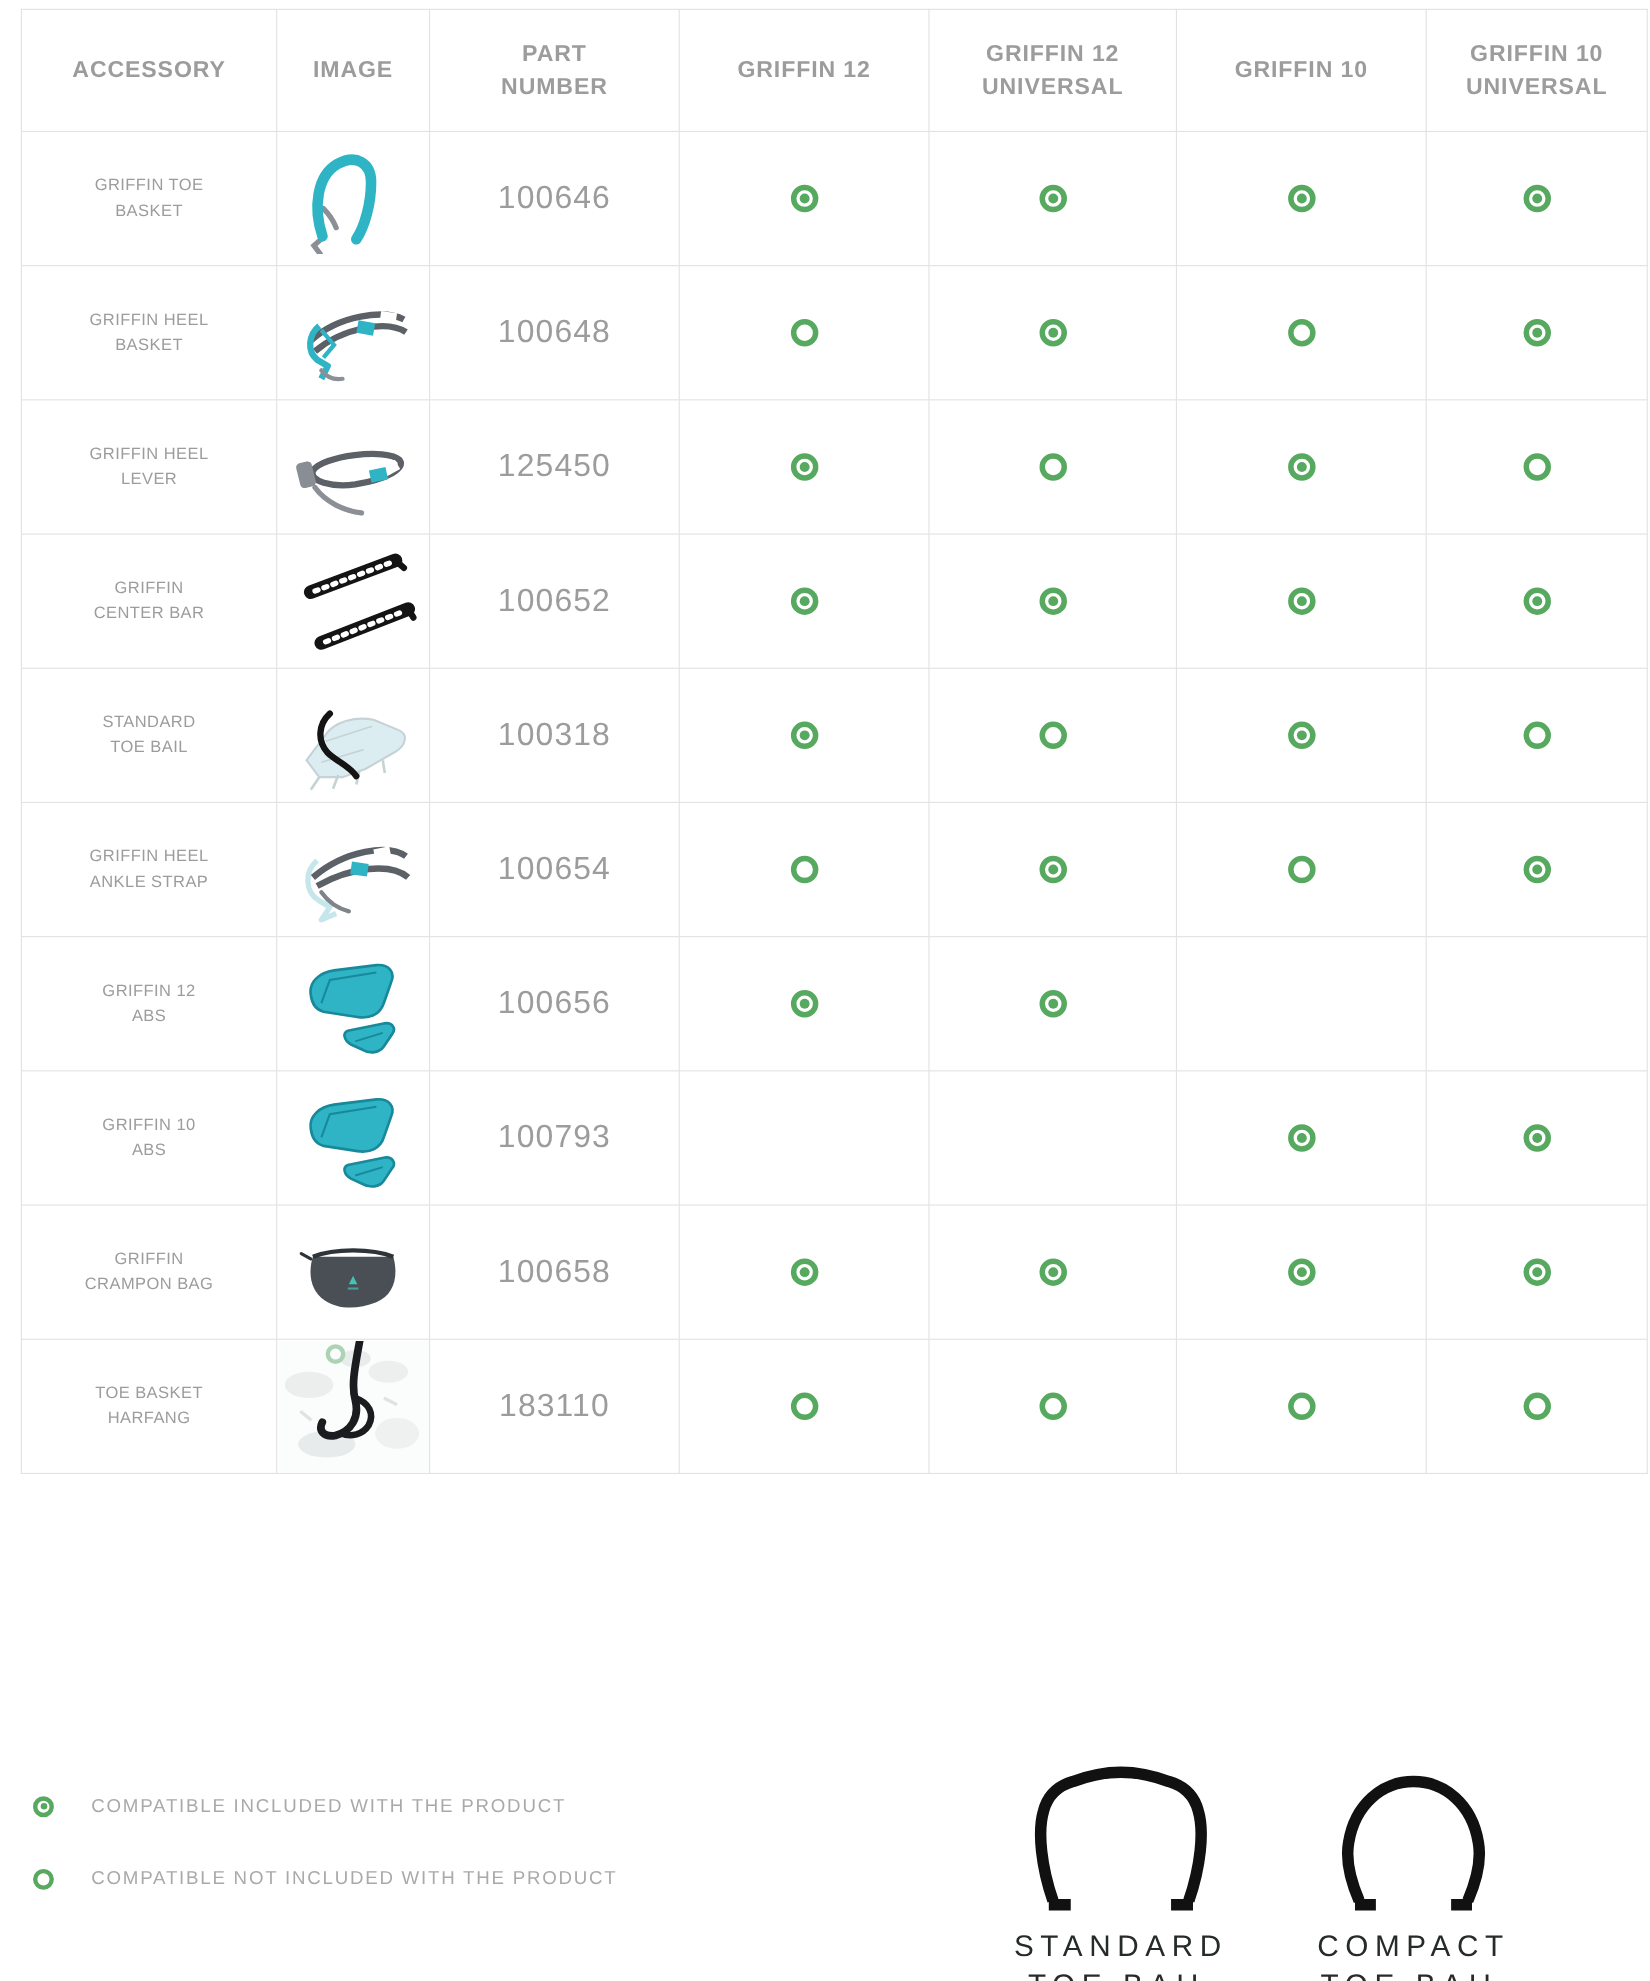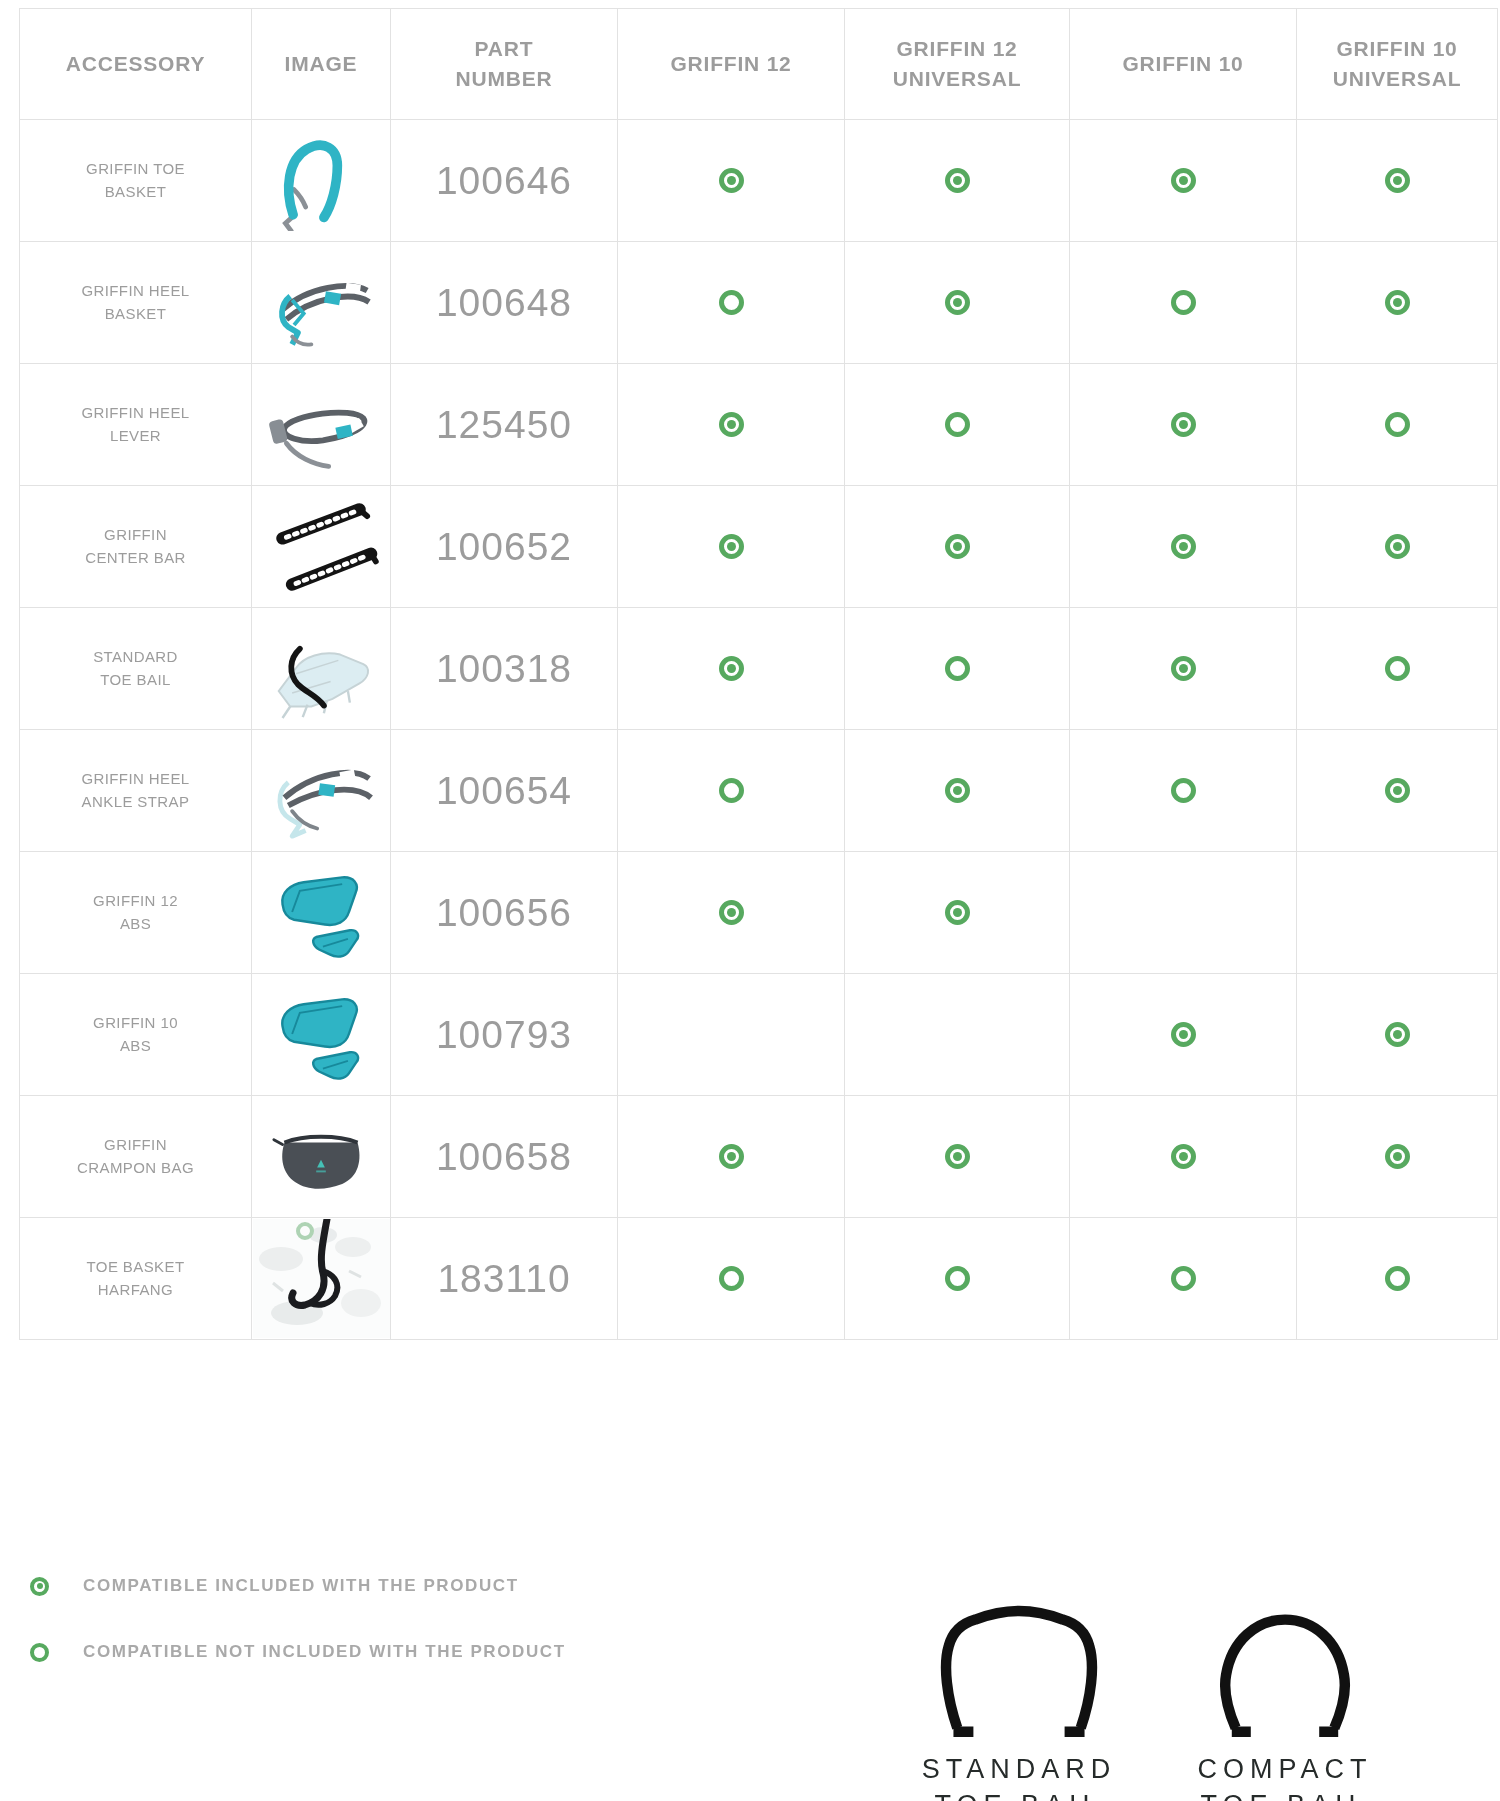--- a/index.html
+++ b/index.html
@@ -9,31 +9,31 @@
   
   .tablewrap{position:absolute;left:19px;top:8px;width:1478px;}
   table{border-collapse:collapse;table-layout:fixed;width:1478px;padding-left:12px;}
   col.c-acc{width:232px}col.c-img{width:139px}col.c-part{width:227px}
   col.c-g12{width:227px}col.c-g12u{width:225px}col.c-g10{width:227px}col.c-g10u{width:201px}
   th,td{border:1px solid var(--border);text-align:center;vertical-align:middle;padding:0;}
   th{height:110px;color:var(--gray);font-size:21px;font-weight:bold;letter-spacing:.8px;
      line-height:1.45;white-space:pre-line;padding:0 26px;}
   td{height:121px;}
   td.acc{color:var(--gray);font-size:15px;line-height:1.5;white-space:pre-line;letter-spacing:.4px;padding:0 14px;}
-  td.part{color:var(--gray);font-size:39px;letter-spacing:1px;}
+  td.part{color:var(--gray);font-size:29px;letter-spacing:1px;}
   td.img svg{display:block;margin:0 auto;}
 
   
   .dot{box-sizing:border-box;width:25px;height:25px;border:5px solid var(--green);
        border-radius:50%;margin:0 auto;position:relative;}
   .dot.filled::after{content:"";position:absolute;left:3px;top:3px;width:9px;height:9px;
        border-radius:50%;background:var(--green);}
 
   
-  .legend{position:absolute;left:30px;top:1576px;font-weight:bold;}
+  .legend{position:absolute;left:30px;top:1632px;}
   .legend-item{display:flex;align-items:center;margin-bottom:46px;}
   .legend-item .dot{width:19px;height:19px;border-width:4px;margin:0;}
   .legend-item .dot.filled::after{left:2.5px;top:2.5px;width:6px;height:6px;}
   .legend-label{color:#a9a9a9;font-size:17px;letter-spacing:1.6px;margin-left:34px;}
 
   
   .bails{position:absolute;left:905px;top:1593px;display:flex;gap:52px;}
   .bail-fig{text-align:center;}
   .bail-fig svg{display:block;margin:0 auto 6px auto;}
   .bail-label{color:#262b2a;font-size:27px;letter-spacing:6px;line-height:1.35;white-space:pre-line;}

